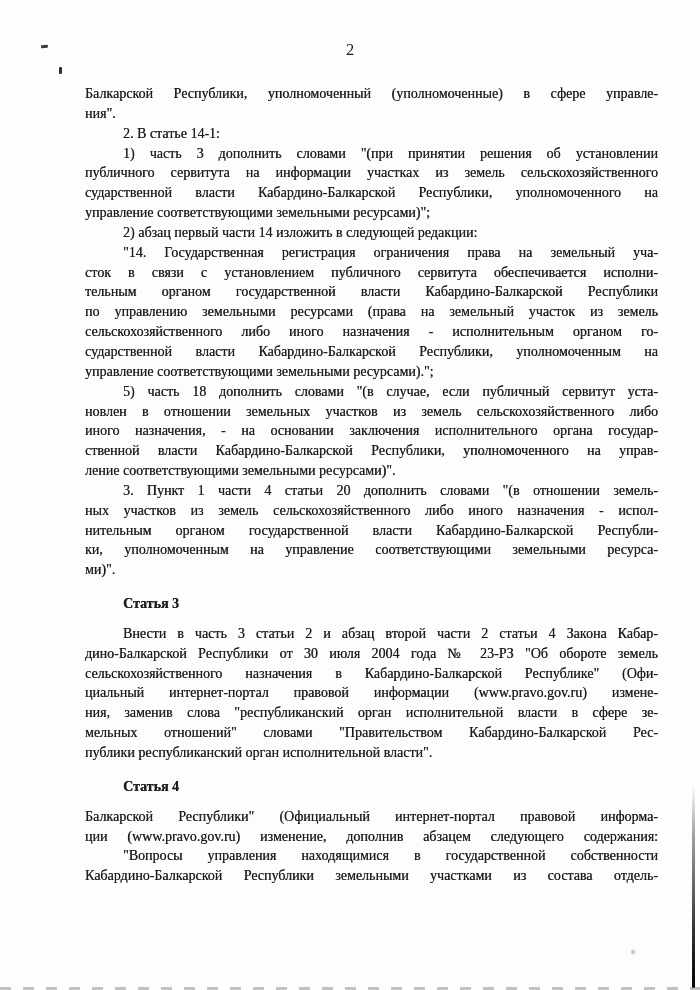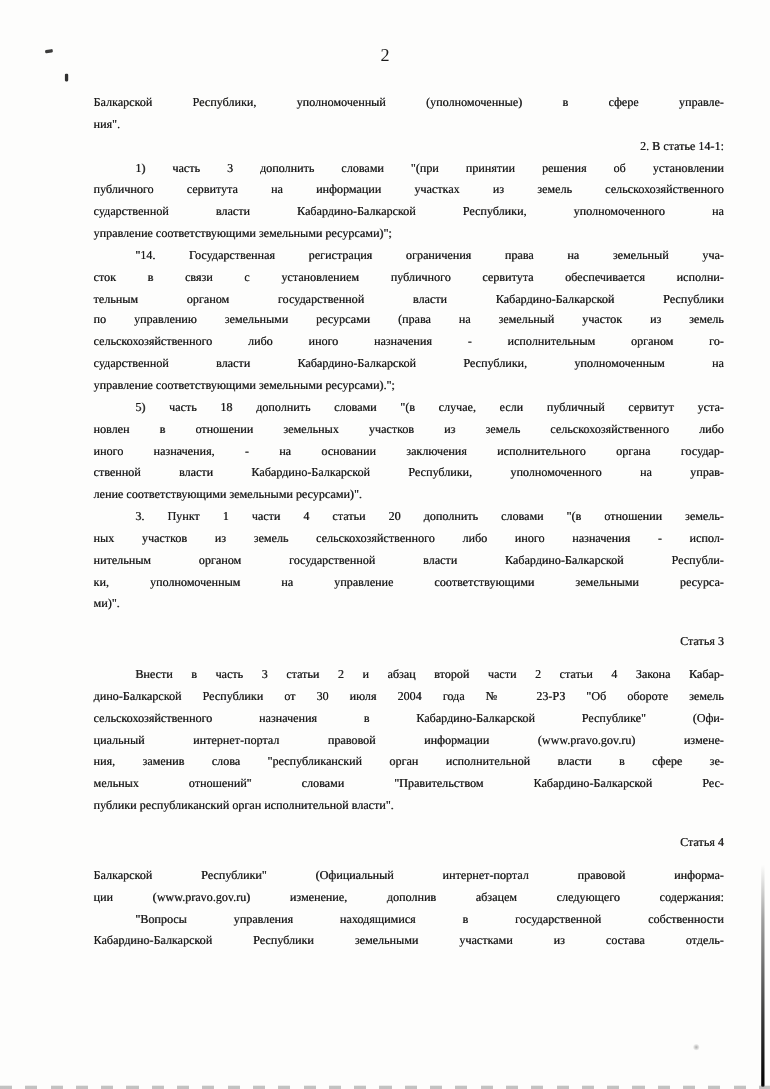--- a/index.html
+++ b/index.html
@@ -23,33 +23,33 @@
     width: 700px;
     text-align: center;
     font-size: 16.5px;
     color: #1b1b1b;
   }
   .doc {
     position: absolute;
     left: 85px;
     top: 84px;
     width: 573px;
-    font-size: 11px;
+    font-size: 14px;
     line-height: 19.85px;
     text-shadow: 0.3px 0 0 rgba(25,25,25,0.75);
   }
   .block { margin: 0; }
   .line { min-height: 19.85px; }
   .jline {
     text-align: justify;
     text-align-last: justify;
   }
-  .indent { text-indent: 38px; text-align: right; }
+  .indent { text-indent: 38px; }
   .heading {
-    font-weight: normal;
+    font-weight: bold;
     margin: 14px 0 10px 0;
     text-shadow: 0.4px 0 0 rgba(25,25,25,0.8);
   }
   
   .artifact { position: absolute; }
   .a-dash {
     left: 41px; top: 45px; width: 7px; height: 3px;
     background: #3c3c3c; border-radius: 1px;
     transform: rotate(-8deg);
   }
@@ -90,20 +90,23 @@
     <div class="block">
       <div class="line indent">2. В статье 14-1:</div>
     </div>
     <div class="block">
       <div class="line jline indent">1) часть 3 дополнить словами "(при принятии решения об установлении</div>
       <div class="line jline">публичного сервитута на информации участках из земель сельскохозяйственного</div>
       <div class="line jline">сударственной власти Кабардино-Балкарской Республики, уполномоченного на</div>
       <div class="line">управление соответствующими земельными ресурсами)";</div>
     </div>
     <div class="block">
+      <div class="line indent">2) абзац первый части 14 изложить в следующей редакции:</div>
+    </div>
+    <div class="block">
       <div class="line jline indent">"14. Государственная регистрация ограничения права на земельный уча-</div>
       <div class="line jline">сток в связи с установлением публичного сервитута обеспечивается исполни-</div>
       <div class="line jline">тельным органом государственной власти Кабардино-Балкарской Республики</div>
       <div class="line jline">по управлению земельными ресурсами (права на земельный участок из земель</div>
       <div class="line jline">сельскохозяйственного либо иного назначения - исполнительным органом го-</div>
       <div class="line jline">сударственной власти Кабардино-Балкарской Республики, уполномоченным на</div>
       <div class="line">управление соответствующими земельными ресурсами).";</div>
     </div>
     <div class="block">
       <div class="line jline indent">5) часть 18 дополнить словами "(в случае, если публичный сервитут уста-</div>

